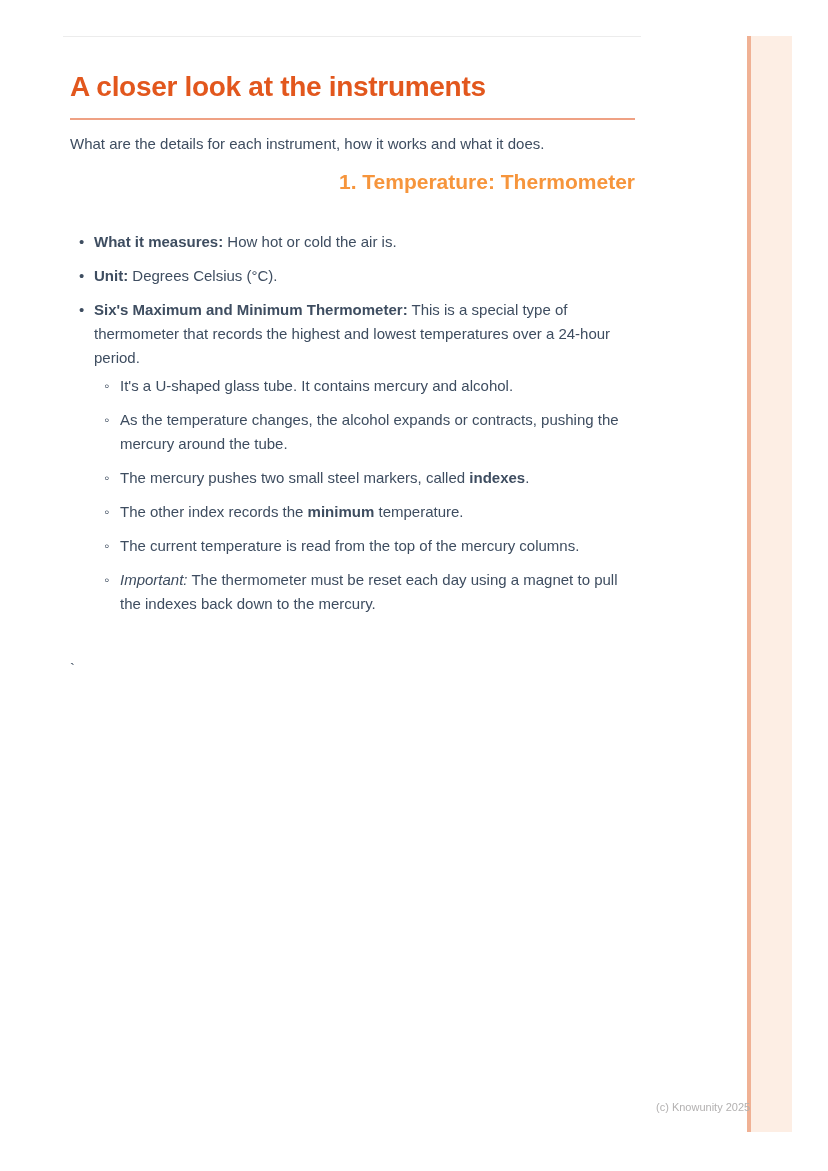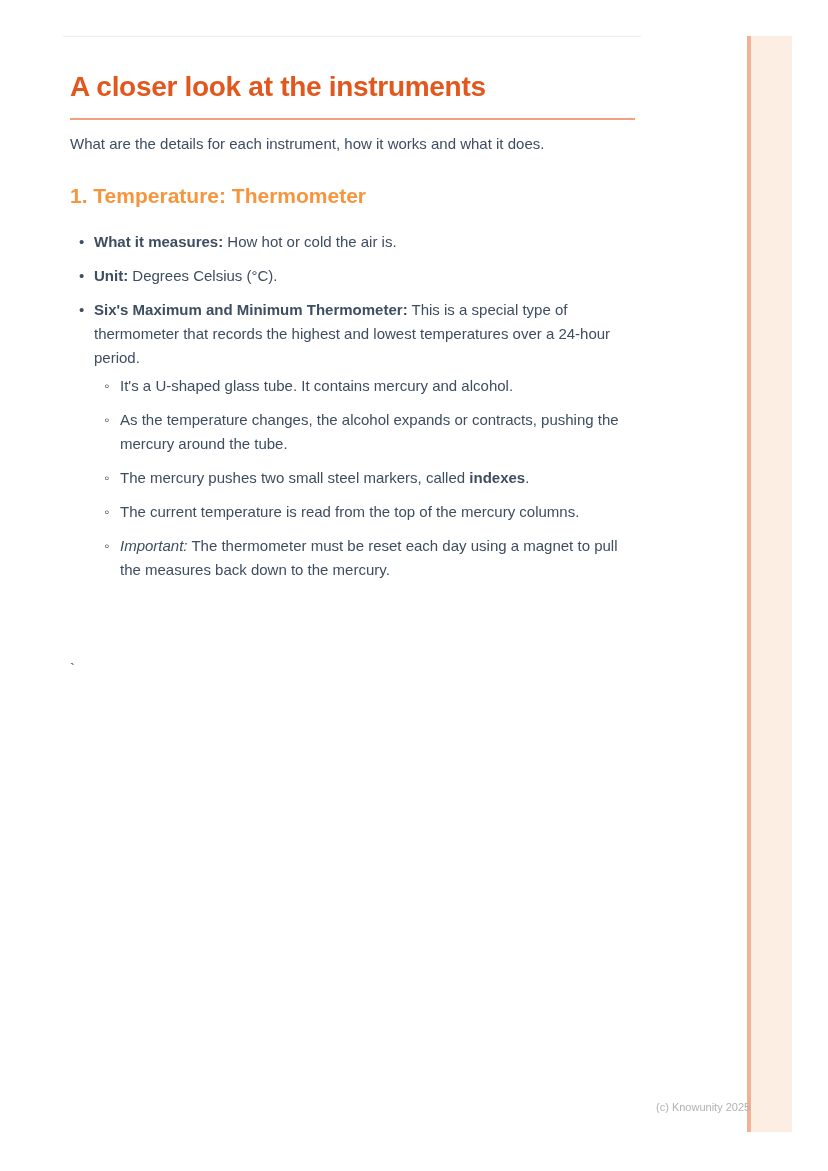--- a/index.html
+++ b/index.html
@@ -47,26 +47,27 @@
   .intro {
     position: absolute;
     left: 70px; top: 132px;
     width: 565px;
     font-size: 15px;
     line-height: 24px;
     color: #3e4d60;
   }
   .section-heading {
     position: absolute;
-    left: 70px; top: 182px;
+    left: 70px; top: 168px;
     width: 565px;
     font-size: 21px;
     font-weight: 700;
     color: #f6953c;
     line-height: 28px;
+    text-align: right;
   }
   .body-list {
     position: absolute;
     left: 70px; top: 230px;
     width: 565px;
     font-size: 15px;
     line-height: 24px;
   }
   ul.main-list, ul.sub-list { list-style: none; }
   ul.main-list > li {
@@ -144,24 +145,27 @@
           <li>
             <span class="i"></span><span>It's a U-shaped glass tube. It contains mercury and alcohol.</span><span class="b"></span><span></span>
           </li>
           <li>
             <span class="i"></span><span>As the temperature changes, the alcohol expands or contracts, pushing the mercury around the tube.</span><span class="b"></span><span></span>
           </li>
           <li>
             <span class="i"></span><span>The mercury pushes two small steel markers, called </span><span class="b">indexes</span><span>.</span>
           </li>
           <li>
+            <span class="i"></span><span>The other index records the </span><span class="b">minimum</span><span> temperature.</span>
+          </li>
+          <li>
             <span class="i"></span><span>The current temperature is read from the top of the mercury columns.</span><span class="b"></span><span></span>
           </li>
           <li>
-            <span class="i">Important:</span><span> The thermometer must be reset each day using a magnet to pull the measures back down to the mercury.</span><span class="b"></span><span></span>
+            <span class="i">Important:</span><span> The thermometer must be reset each day using a magnet to pull the indexes back down to the mercury.</span><span class="b"></span><span></span>
           </li>
         </ul>
       </li>
     </ul>
   </div>
 
   <span class="stray-mark">`</span>
 
   <div class="footer-credit">(c) Knowunity 2025</div>
 

